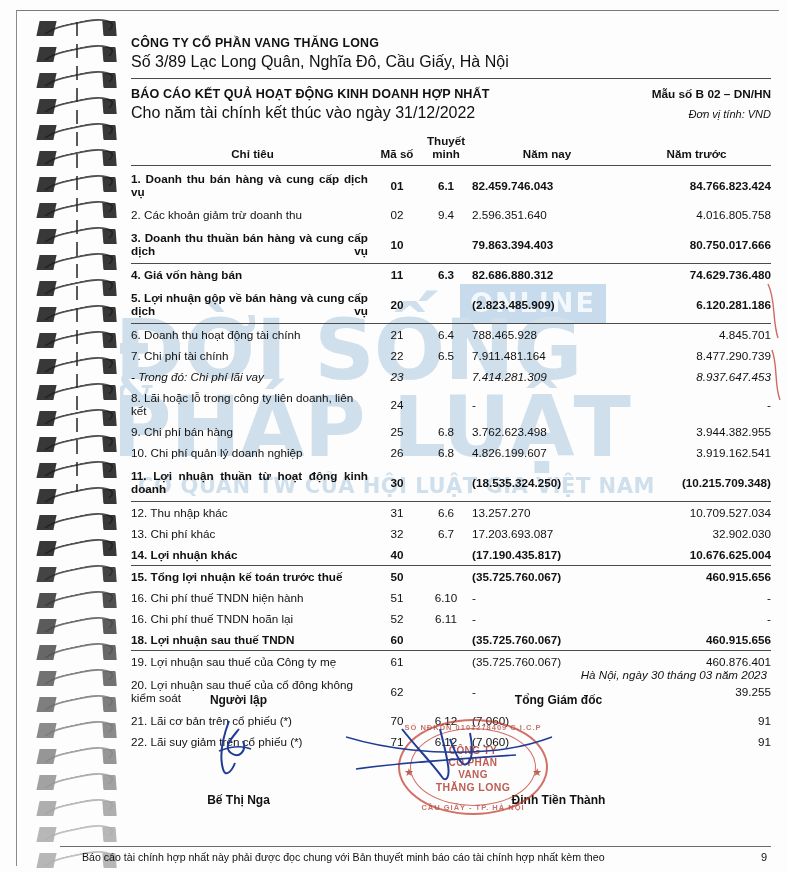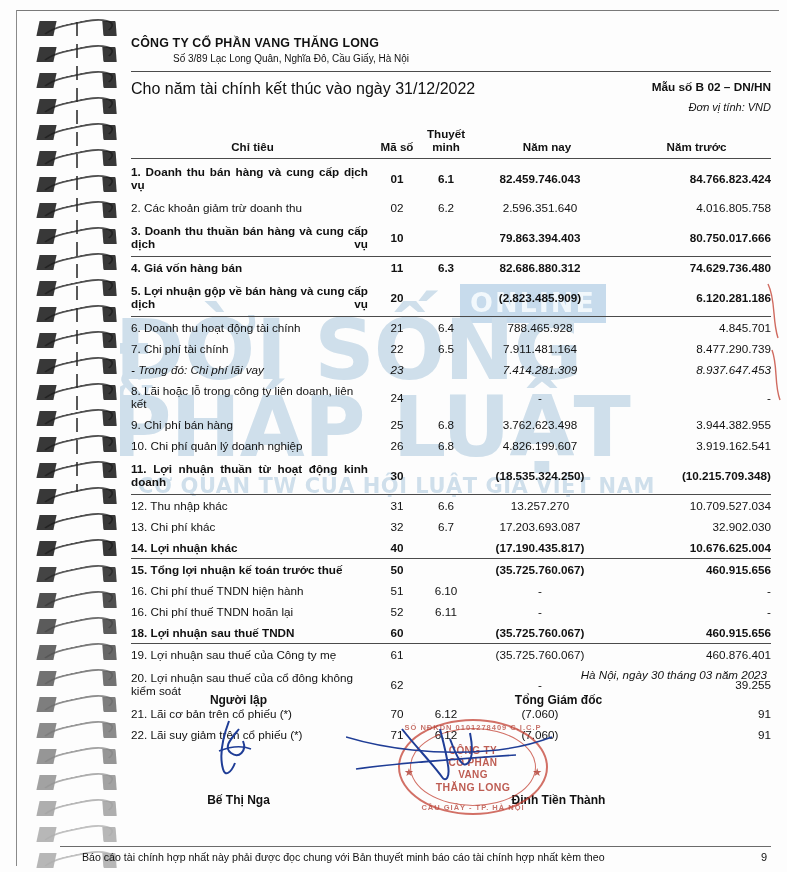--- a/index.html
+++ b/index.html
@@ -111,21 +111,21 @@
   }
 
   
   #content {
     position: absolute;
     left: 131px; top: 36px;
     width: 640px;
   }
 
   .company { font-weight: 700; font-size: 12.4px; letter-spacing: .2px; }
-  .company-addr { font-size: 10px; margin-top: 3px; margin-left: 42px; }
+  .company-addr { font-size: 16px; margin-top: 3px; }
   .rule-head {
     border-top: 1px solid #4b4b4b;
     margin: 7px 0 0 0;
   }
 
   .title-row { position: relative; margin-top: 8px; height: 36px; }
   .doc-title { font-weight: 700; font-size: 12.6px; letter-spacing: .1px; }
   .doc-sub { font-size: 16px; margin-top: 3px; }
   .form-no {
     position: absolute; right: 0; top: 0;
@@ -149,21 +149,21 @@
     vertical-align: bottom;
     text-align: center;
   }
   table.fin th.c-label { text-align: center; }
   table.fin tr.hdr th { border-bottom: 1.3px solid #4b4b4b; }
 
   td { padding: 4px 0; vertical-align: middle; }
   td.c-label { width: 243px; padding-right: 6px; }
   td.c-code  { width: 46px;  text-align: center; }
   td.c-note  { width: 52px;  text-align: center; }
-  td.c-cur   { width: 150px; text-align: center; padding-right: 14px; }
+  td.c-cur   { width: 150px; text-align: left; padding-right: 14px; }
   td.c-prev  { width: 149px; text-align: right; }
 
   th.c-label { width: 243px; }
   th.c-code  { width: 46px; }
   th.c-note  { width: 52px; }
   th.c-cur   { width: 150px; padding-right: 14px; }
   th.c-prev  { width: 149px; }
 
   tr.bold td { font-weight: 700; }
   tr.ital td { font-style: italic; }
@@ -435,20 +435,21 @@
   <div class="wm-sub">CƠ QUAN TW CỦA HỘI LUẬT GIA VIỆT NAM</div>
 </div>
 
 <div id="content">
 
   <div class="company">CÔNG TY CỔ PHẦN VANG THĂNG LONG</div>
   <div class="company-addr">Số 3/89 Lạc Long Quân, Nghĩa Đô, Cầu Giấy, Hà Nội</div>
   <div class="rule-head"></div>
 
   <div class="title-row">
+    <div class="doc-title">BÁO CÁO KẾT QUẢ HOẠT ĐỘNG KINH DOANH HỢP NHẤT</div>
     <div class="doc-sub">Cho năm tài chính kết thúc vào ngày 31/12/2022</div>
     <div class="form-no">Mẫu số B 02 – DN/HN</div>
     <div class="unit">Đơn vị tính: VND</div>
   </div>
 
   <table class="fin">
     <thead>
       <tr class="hdr">
         <th class="c-label">Chỉ tiêu</th>
         <th class="c-code">Mã số</th>
@@ -464,21 +465,21 @@
         <tr class="bold tall just">
           <td class="c-label">1. Doanh thu bán hàng và cung cấp dịch vụ</td>
           <td class="c-code">01</td>
           <td class="c-note">6.1</td>
           <td class="c-cur">82.459.746.043</td>
           <td class="c-prev">84.766.823.424</td>
         </tr>
         <tr class="">
           <td class="c-label">2. Các khoản giảm trừ doanh thu</td>
           <td class="c-code">02</td>
-          <td class="c-note">6.2</td>
+          <td class="c-note">9.4</td>
           <td class="c-cur">2.596.351.640</td>
           <td class="c-prev">4.016.805.758</td>
         </tr>
         <tr class="bold tall just sep">
           <td class="c-label">3. Doanh thu thuần bán hàng và cung cấp dịch vụ</td>
           <td class="c-code">10</td>
           <td class="c-note"></td>
           <td class="c-cur">79.863.394.403</td>
           <td class="c-prev">80.750.017.666</td>
         </tr>

